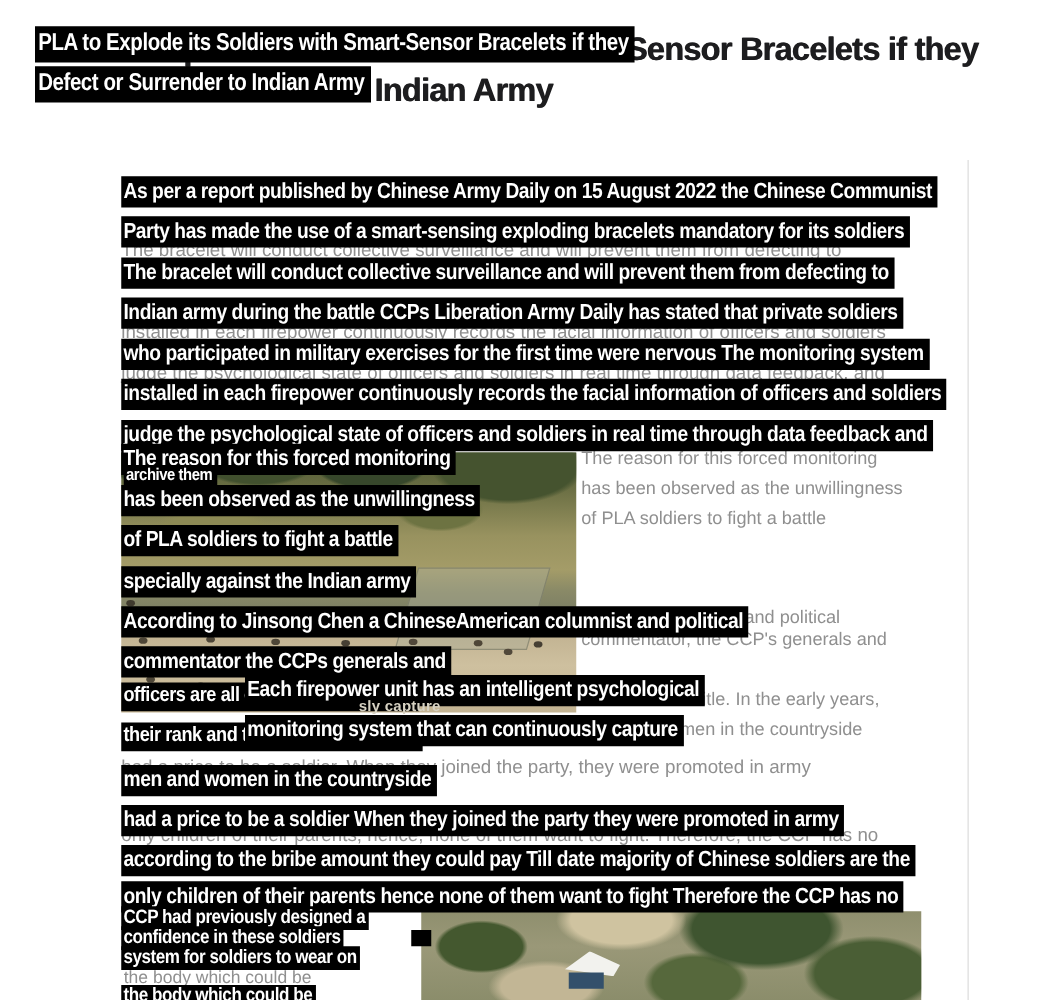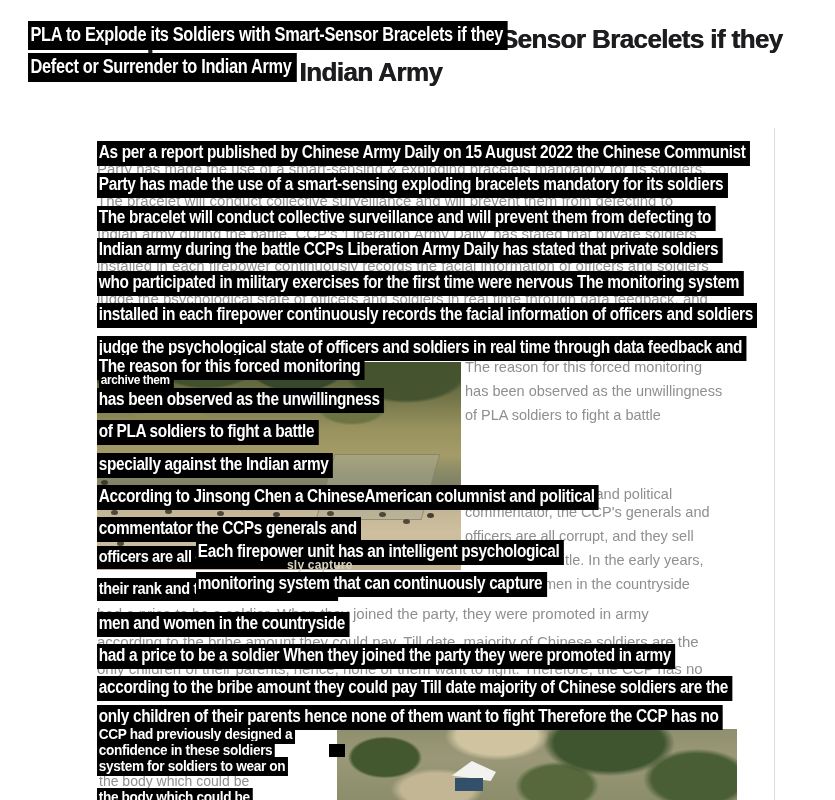--- a/index.html
+++ b/index.html
@@ -76,58 +76,54 @@
   </div>
   <span class="cap" style="left:287px;top:558px;position:absolute">sly capture</span>
 
   <div class="img2">
     <div class="tent"></div>
     <div class="tarp"></div>
   </div>
 
   <div class="vline" style="left:774px;top:128px;height:672px"></div>
 
-  <div class="g15" style="top:161px">Party has made the use of a smart-sensing &amp; exploding bracelets mandatory for its soldiers.</div>
   <div class="g15" style="top:193px">The bracelet will conduct collective surveillance and will prevent them from defecting to</div>
-  <div class="g15" style="top:226px">Indian army during the battle. CCP's 'Liberation Army Daily' has stated that private soldiers</div>
   <div class="g15" style="top:258px">installed in each firepower continuously records the facial information of officers and soldiers</div>
   <div class="g15" style="top:291px">judge the psychological state of officers and soldiers in real time through data feedback, and</div>
   <div class="g15" style="top:340px">archive them.</div>
 
   <div class="bar" style="left:97px;top:141px">As per a report published by Chinese Army Daily on 15 August 2022 the Chinese Communist</div>
   <div class="bar" style="left:97px;top:173px">Party has made the use of a smart-sensing exploding bracelets mandatory for its soldiers</div>
   <div class="bar" style="left:97px;top:206px">The bracelet will conduct collective surveillance and will prevent them from defecting to</div>
   <div class="bar" style="left:97px;top:238px">Indian army during the battle CCPs Liberation Army Daily has stated that private soldiers</div>
   <div class="bar" style="left:97px;top:271px">who participated in military exercises for the first time were nervous The monitoring system</div>
   <div class="bar" style="left:97px;top:303px">installed in each firepower continuously records the facial information of officers and soldiers</div>
   <div class="bar" style="left:97px;top:336px">judge the psychological state of officers and soldiers in real time through data feedback and</div>
 
   <div class="g14" style="left:465px;top:360px">The reason for this forced monitoring</div>
   <div class="g14" style="left:465px;top:384px">has been observed as the unwillingness</div>
   <div class="g14" style="left:465px;top:408px">of PLA soldiers to fight a battle</div>
   <div class="g14" style="left:465px;top:487px">American columnist and political</div>
   <div class="g14" style="left:465px;top:505px">commentator, the CCP's generals and</div>
-  <div class="g14" style="left:465px;top:529px">officers are all corrupt, and they sell</div>
   <div class="g14" style="left:465px;top:553px">their rank and title. In the early years,</div>
   <div class="g14" style="left:465px;top:577px">men and women in the countryside</div>
 
   <div class="bar" style="left:97px;top:355px">The reason for this forced monitoring</div>
   <div class="bar" style="left:99px;top:372px;font-size:13.5px;padding:0 4px 2px 2px">archive them</div>
   <div class="bar" style="left:97px;top:388px">has been observed as the unwillingness</div>
   <div class="bar" style="left:97px;top:420px">of PLA soldiers to fight a battle</div>
   <div class="bar" style="left:97px;top:453px">specially against the Indian army</div>
   <div class="bar" style="left:97px;top:485px">According to Jinsong Chen a ChineseAmerican columnist and political</div>
   <div class="bar" style="left:97px;top:517px">commentator the CCPs generals and</div>
   <div class="bar" style="left:97px;top:546px;font-size:16.5px">officers are all corrupt and they sell</div>
   <div class="bar ztop" style="left:196px;top:540px">Each firepower unit has an intelligent psychological</div>
   <div class="bar" style="left:97px;top:578px;font-size:16.5px">their rank and title in the early years</div>
   <div class="bar ztop" style="left:196px;top:572px">monitoring system that can continuously capture</div>
 
   <div class="g15" style="top:606px">had a price to be a soldier. When they joined the party, they were promoted in army</div>
-  <div class="g15" style="top:634px">according to the bribe amount they could pay. Till date, majority of Chinese soldiers are the</div>
   <div class="g15" style="top:661px">only children of their parents, hence, none of them want to fight. Therefore, the CCP has no</div>
   <div class="g14" style="left:99px;top:774px;font-size:14px">the body which could be</div>
 
   <div class="bar" style="left:97px;top:612px">men and women in the countryside</div>
   <div class="bar" style="left:97px;top:644px">had a price to be a soldier When they joined the party they were promoted in army</div>
   <div class="bar" style="left:97px;top:676px">according to the bribe amount they could pay Till date majority of Chinese soldiers are the</div>
   <div class="bar" style="left:97px;top:705px">only children of their parents hence none of them want to fight Therefore the CCP has no</div>
   <div class="bar" style="left:97px;top:725px;font-size:15.5px;padding:0 3px 1px 2px">CCP had previously designed a</div>
   <div class="bar" style="left:97px;top:741px;font-size:15.5px;padding:0 3px 1px 2px">confidence in these soldiers</div>
   <div class="bar" style="left:97px;top:757px;font-size:15.5px;padding:0 3px 1px 2px">system for soldiers to wear on</div>

